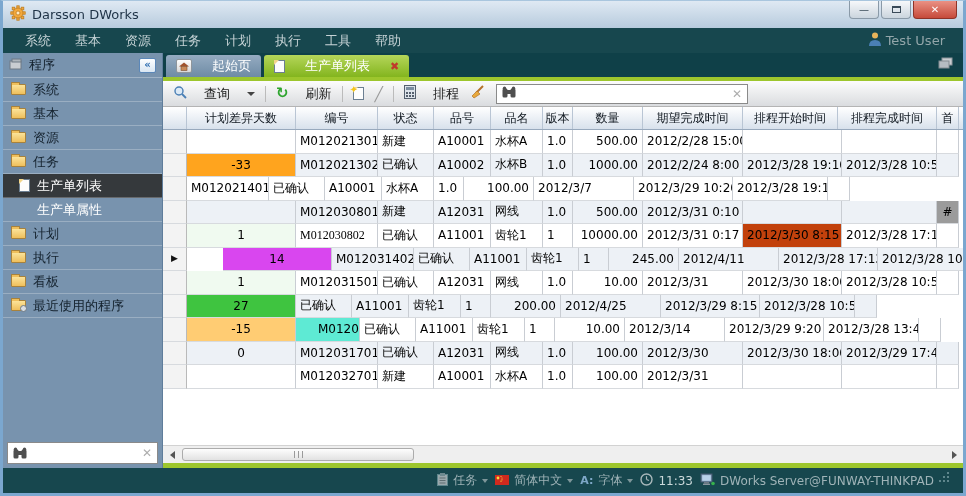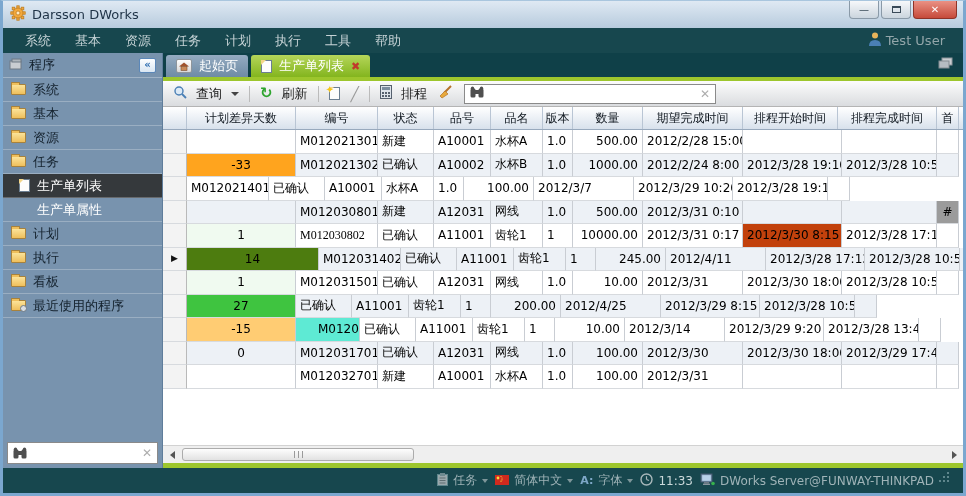--- a/index.html
+++ b/index.html
@@ -43,31 +43,31 @@
   .icon-doc::before{content:"";position:absolute;top:-1px;left:-1px;border-style:solid;border-width:5px 5px 0 0;
     border-color:#F2D58A transparent transparent transparent;}
   .side-fill{flex:1;}
   .searchbox{background:#FFF;border:1px solid #8A8A8A;height:22px;display:flex;align-items:center;
     padding:0 5px;gap:4px;margin:3px 4px 4px 4px;}
   .searchbox input{flex:1;border:none;outline:none;font-size:12px;font-family:"DejaVu Sans",sans-serif;min-width:0;}
   .clear-x{color:#ADADAD;font-size:12px;font-weight:bold;line-height:1;}
   
   .content{flex:1;display:flex;flex-direction:column;min-width:0;background:#FFF;}
   .tabstrip{height:24px;background:#0F4048;display:flex;align-items:flex-end;padding-left:3px;position:relative;flex:0 0 auto;}
-  .tab{height:22px;display:flex;align-items:center;gap:7px;padding:0 10px;border-radius:3px 3px 0 0;font-size:13px;}
+  .tab{height:22px;display:flex;align-items:center;gap:20px;padding:0 10px;border-radius:3px 3px 0 0;font-size:13px;}
   .tab.inactive{background:linear-gradient(#95ABC1,#6E8BA5);color:#FFF;margin-right:3px;}
   .tab.active{background:linear-gradient(#B5D65A,#83B51E);color:#FFF;}
   .home-chip{width:16px;height:14px;background:linear-gradient(#FDFDFD,#D8D8D8);border:1px solid #8E959B;
     border-radius:2px;display:flex;align-items:center;justify-content:center;}
   .tab-close{color:#C0392B;font-weight:bold;font-size:11px;line-height:1;}
   .float-icon{position:absolute;right:10px;bottom:4px;}
   .green-strip{height:4px;background:#9DC62D;flex:0 0 auto;}
   .toolbar{height:26px;background:linear-gradient(#FCFCFC,#DADCDF);border-bottom:1px solid #B4B4B4;
     display:flex;align-items:center;padding:0 6px;gap:3px;font-size:13px;color:#222;flex:0 0 auto;}
-  .tbtn{display:flex;align-items:center;gap:9px;padding:2px 4px;}
+  .tbtn{display:flex;align-items:center;gap:17px;padding:2px 4px;}
   .tsep{width:1px;height:16px;background:#BBB;margin:0 3px;}
   .caret{width:0;height:0;border-left:4px solid transparent;border-right:4px solid transparent;border-top:4px solid #444;}
   .pencil{color:#9A9A9A;font-size:14px;}
   .refresh-glyph{color:#2FA52F;font-size:15px;font-weight:bold;line-height:1;}
   .star{position:absolute;top:-4px;left:-4px;color:#F5C518;font-size:10px;}
   .tool-search{width:252px;height:20px;margin-left:4px;}
   
   .grid-header{height:23px;display:flex;background:linear-gradient(#FFFFFF,#D8E1EC);
     border-bottom:1px solid #98A9BD;font-size:12px;color:#101820;flex:0 0 auto;}
   .hcell{border-right:1px solid #B9C5D4;display:flex;align-items:center;justify-content:center;
@@ -399,21 +399,21 @@
             <div class="gcell" style="width: 70px; justify-content: flex-end; background: rgb(255, 255, 255);">10000.00</div>
             <div class="gcell" style="width: 100px; justify-content: flex-start; background: rgb(255, 255, 255);">2012/3/31 0:17</div>
             <div class="gcell" style="width: 99px; justify-content: flex-start; background: #c2410c;">2012/3/30 8:15</div>
             <div class="gcell" style="width: 95px; justify-content: flex-start; background: rgb(255, 255, 255);">2012/3/28 17:13</div>
             <div class="gcell" style="width: 22px; justify-content: flex-start; background: rgb(255, 255, 255);"></div>
           </div>
           <div class="grow">
             <div class="gcell stub" style="width: 24px;">
               <span class="row-arrow">▶</span>
             </div>
-            <div class="gcell" style="width: 132px; justify-content: center; background: #4d7c0f;">14</div>
+            <div class="gcell" style="width: 109px; justify-content: center; background: #d946ef; margin-left: 36px;">14</div>
             <div class="gcell" style="width: 82px; justify-content: flex-start; background: rgb(237, 241, 246);">M012031402</div>
             <div class="gcell" style="width: 56px; justify-content: flex-start; background: rgb(237, 241, 246);">已确认</div>
             <div class="gcell" style="width: 57px; justify-content: flex-start; background: rgb(237, 241, 246);">A11001</div>
             <div class="gcell" style="width: 52px; justify-content: flex-start; background: rgb(237, 241, 246);">齿轮1</div>
             <div class="gcell" style="width: 30px; justify-content: flex-start; background: rgb(237, 241, 246);">1</div>
             <div class="gcell" style="width: 70px; justify-content: flex-end; background: rgb(237, 241, 246);">245.00</div>
             <div class="gcell" style="width: 100px; justify-content: flex-start; background: rgb(237, 241, 246);">2012/4/11</div>
             <div class="gcell" style="width: 99px; justify-content: flex-start; background: rgb(237, 241, 246);">2012/3/28 17:13</div>
             <div class="gcell" style="width: 95px; justify-content: flex-start; background: rgb(237, 241, 246);">2012/3/28 10:52</div>
             <div class="gcell" style="width: 22px; justify-content: flex-start; background: rgb(237, 241, 246);"></div>

